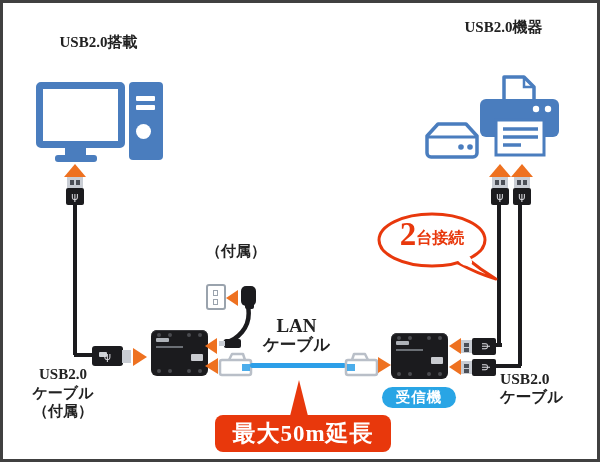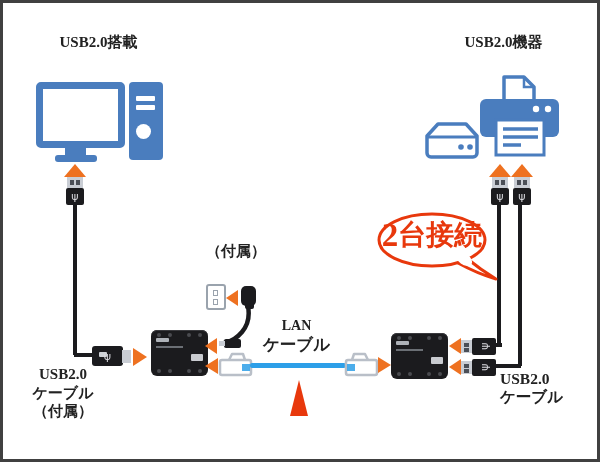--- a/index.html
+++ b/index.html
@@ -100,70 +100,73 @@
   <div class="abs" style="left:238px;top:283px;width:15px;height:20px;background:var(--ink);border-radius:5px;"></div>
   <div class="abs" style="left:242px;top:300px;width:9px;height:6px;background:var(--ink);border-radius:2px;"></div>
   <svg class="abs" style="left:210px;top:301px;" width="45" height="48" viewBox="0 0 45 48">
     <path d="M35 2 C37 13 35 21 29 28 C24 34 17 38 11 39" style="fill:none;stroke:var(--ink);stroke-width:4.5;stroke-linecap:round;"></path>
   </svg>
   <div class="abs" style="left:221px;top:336px;width:17px;height:9px;background:var(--ink);border-radius:2px;"></div>
   <div class="abs tip" style="left:216px;top:338px;width:6px;height:5px;"></div>
   <div class="abs arr-left" style="left:202px;top:335px;border-right-width:12px;"></div>
 
   <div class="abs lbl center" style="left:251px;top:312px;width:85px;">
-    <div style="font-size:14px;font-weight:700;line-height:21px;">LAN</div>
+    <div style="font-size:19px;font-weight:700;line-height:21px;">LAN</div>
     <div style="font-size:16.5px;line-height:18px;">ケーブル</div>
   </div>
   <div class="abs arr-left" style="left:202px;top:355px;"></div>
   <svg class="abs" style="left:215px;top:348px;" width="35" height="28" viewBox="0 0 35 28">
     <path d="M11 9 L14 3 H25 L27 9" style="fill:#fff;stroke:#b9bfc8;stroke-width:2.5;stroke-linejoin:round;"></path>
     <rect x="2" y="9" width="31" height="15" rx="2" style="fill:#fff;stroke:#b9bfc8;stroke-width:2.5;"></rect>
     <rect x="24" y="13" width="8" height="7" style="fill:var(--lan);opacity:.85;"></rect>
   </svg>
   <div class="abs" style="left:247px;top:360px;width:96px;height:5px;background:var(--lan);border-radius:2px;"></div>
   <svg class="abs" style="left:341px;top:348px;" width="35" height="28" viewBox="0 0 35 28">
     <path d="M8 9 L10 3 H21 L24 9" style="fill:#fff;stroke:#b9bfc8;stroke-width:2.5;stroke-linejoin:round;"></path>
     <rect x="2" y="9" width="31" height="15" rx="2" style="fill:#fff;stroke:#b9bfc8;stroke-width:2.5;"></rect>
     <rect x="3" y="13" width="8" height="7" style="fill:var(--lan);opacity:.85;"></rect>
   </svg>
   <div class="abs arr-right" style="left:375px;top:354px;border-left-width:13px;border-top-width:8.5px;border-bottom-width:8.5px;"></div>
 
   <div class="abs" style="left:287px;top:377px;width:0;height:0;border-left:9.5px solid transparent;border-right:9.5px solid transparent;border-bottom:36px solid var(--red);"></div>
+  <div class="abs" style="left:212px;top:412px;width:176px;height:37px;background:var(--red);border-radius:8px;
+              color:#fff;font-size:23px;font-weight:700;line-height:37px;text-align:center;letter-spacing:1px;">最大50m延長</div>
 
   <div class="abs devbox" style="left:388px;top:330px;">
     <span class="screw" style="left:6px;top:3px;"></span>
     <span class="screw" style="left:17px;top:3px;"></span>
     <span class="screw" style="left:36px;top:3px;"></span>
     <span class="screw" style="left:47px;top:3px;"></span>
     <span class="screw" style="left:6px;top:39px;"></span>
     <span class="screw" style="left:17px;top:39px;"></span>
     <span class="screw" style="left:36px;top:39px;"></span>
     <span class="screw" style="left:47px;top:39px;"></span>
     <span class="dlogo"></span>
     <span class="dline"></span>
     <span class="dtag"></span>
   </div>
+  <div class="abs badge" style="left:379px;top:384px;width:74px;background:var(--sky);">受信機</div>
 
   <div class="abs arr-left" style="left:446px;top:335px;border-right-width:12px;"></div>
   <div class="abs tip tip-h" style="left:458px;top:337px;"></div>
   <div class="abs plug-body plug-body-h" style="left:469px;top:335px;width:24px;height:17px;"></div>
   <div class="abs arr-left" style="left:446px;top:356px;border-right-width:12px;"></div>
   <div class="abs tip tip-h" style="left:458px;top:358px;"></div>
   <div class="abs plug-body plug-body-h" style="left:469px;top:356px;width:24px;height:17px;"></div>
   <div class="abs cable" style="left:491px;top:340px;width:8px;height:4px;"></div>
   <div class="abs cable" style="left:491px;top:361px;width:27px;height:4px;"></div>
   <div class="abs cable" style="left:494px;top:201px;width:4px;height:141px;"></div>
   <div class="abs cable" style="left:515px;top:201px;width:4px;height:162px;"></div>
 
   <div class="abs lbl" style="left:497px;top:367px;line-height:17.5px;font-size:15.5px;">
     <div>USB2.0</div>
     <div>ケーブル</div>
   </div>
 
-  <div class="abs lbl center" style="left:408px;top:30px;width:185px;">
+  <div class="abs lbl center" style="left:408px;top:15px;width:185px;">
     <div>USB2.0機器</div>
   </div>
   <svg class="abs" style="left:420px;top:117px;" width="58" height="40" viewBox="0 0 58 40">
     <path d="M15 4 H43 L54 16 V33 a4 4 0 0 1 -4 4 H8 a4 4 0 0 1 -4 -4 V16 Z" style="fill:#fff;stroke:var(--blue);stroke-width:3.5;stroke-linejoin:round;"></path>
     <line x1="5" y1="17" x2="53" y2="17" style="stroke:var(--blue);stroke-width:3;"></line>
     <circle cx="38" cy="27" r="2.8" style="fill:var(--blue);"></circle>
     <circle cx="47" cy="27" r="2.8" style="fill:var(--blue);"></circle>
   </svg>
   <svg class="abs" style="left:474px;top:70px;" width="85" height="84" viewBox="0 0 85 84">
     <path d="M27 4 h20 l10 10 v14 h-30 z" style="fill:#fff;stroke:var(--blue);stroke-width:3.5;stroke-linejoin:round;"></path>
@@ -182,16 +185,16 @@
   <div class="abs plug-body" style="left:488px;top:185px;width:18px;height:17px;"></div>
   <div class="abs tip tip-v" style="left:511px;top:174px;"></div>
   <div class="abs plug-body" style="left:510px;top:185px;width:18px;height:17px;"></div>
 
   <svg class="abs" style="left:372px;top:206px;" width="126" height="72" viewBox="0 0 126 72">
     <path d="M90 48 C101 57 111 64 121 70 C107 66 94 60 83 54 Z" style="fill:#fff;stroke:var(--red);stroke-width:3;stroke-linejoin:round;"></path>
     <ellipse cx="57" cy="31" rx="53" ry="26" style="fill:#fff;stroke:var(--red);stroke-width:3;"></ellipse>
     <ellipse cx="89" cy="50" rx="9" ry="5.5" transform="rotate(35 89 50)" style="fill:#fff;"></ellipse>
   </svg>
   <div class="abs center" style="left:374px;top:213px;width:110px;color:var(--red);font-weight:700;">
-    <span style="font-size:33px;vertical-align:-2px;">2</span><span style="font-size:28px;">台接続</span>
+    <span style="font-size:33px;vertical-align:-2px;">2</span><span style="font-size:16px;">台接続</span>
   </div>
 
 </div>
 
 </body></html>

